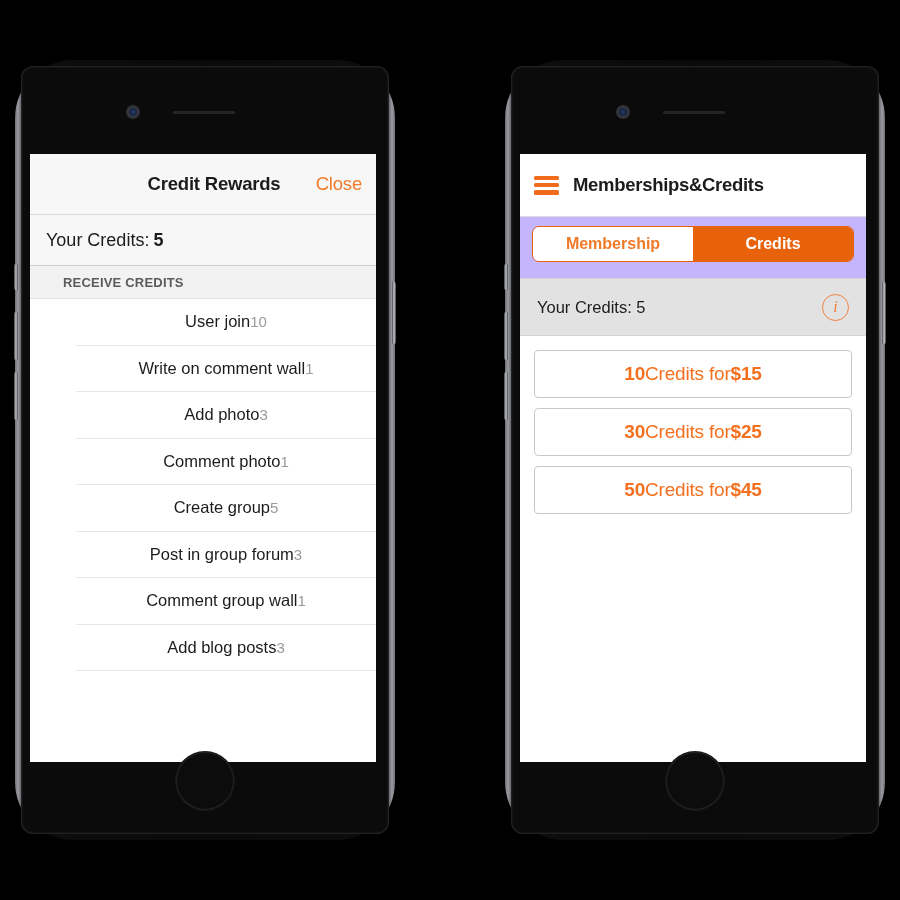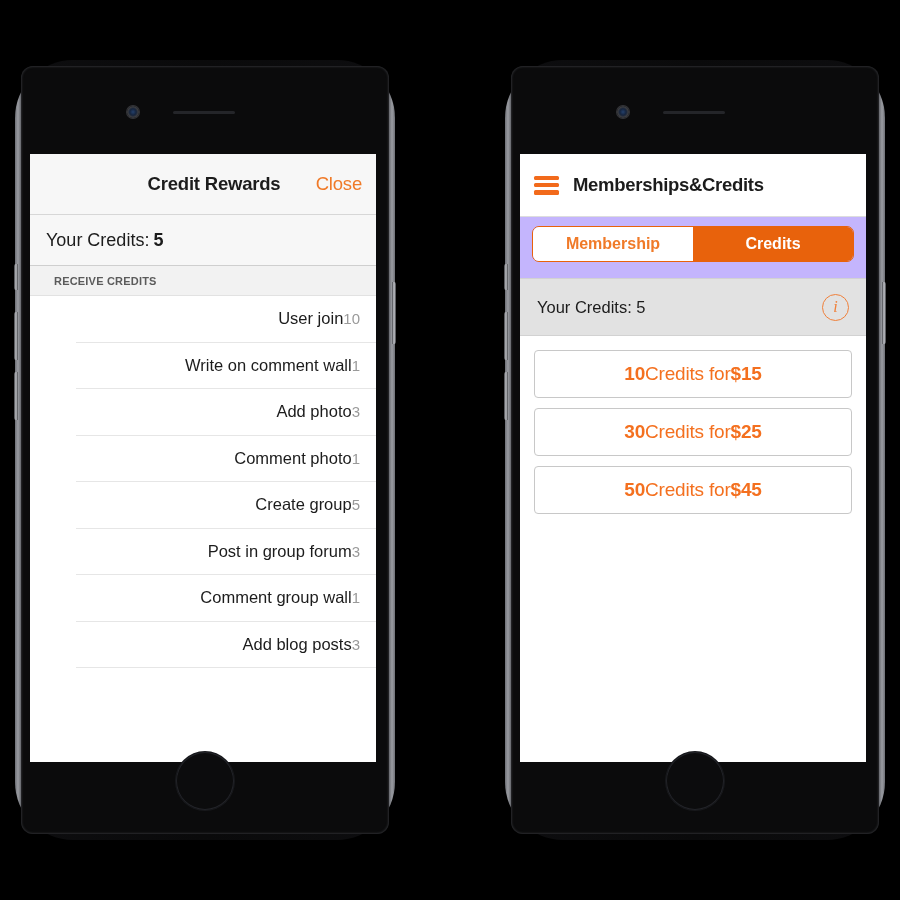--- a/index.html
+++ b/index.html
@@ -141,35 +141,35 @@
     background: #e2e2e2;
     padding: 16px 15px 18px 15px;
     font-size: 16.5px;
     line-height: 1.33;
     color: #1c1c1c;
     flex: 0 0 auto;
   }
 
   .section-head {
     background: #f2f2f2;
-    padding: 9px 16px 8px 24px;
-    font-size: 11px;
+    padding: 9px 16px 8px 33px;
+    font-size: 13px;
     font-weight: bold;
     letter-spacing: 0.2px;
     color: #5b5b5b;
     border-bottom: 1px solid #e2e2e2;
     flex: 0 0 auto;
   }
 
   .list { flex: 1 1 auto; background: #fff; }
   .list-item {
     height: 46.5px;
     display: flex;
     align-items: center;
-    justify-content: flex-end;
+    justify-content: center;
     padding: 0 16px;
     border-bottom: 1px solid #e6e6e6;
     background: #fff;
     box-sizing: border-box;
     margin-left: 46px;
   }
   .list-item .label { font-size: 16.5px; color: #1c1c1c; }
   .list-item .value { font-size: 15px; color: #9a9a9a; }
 
   

